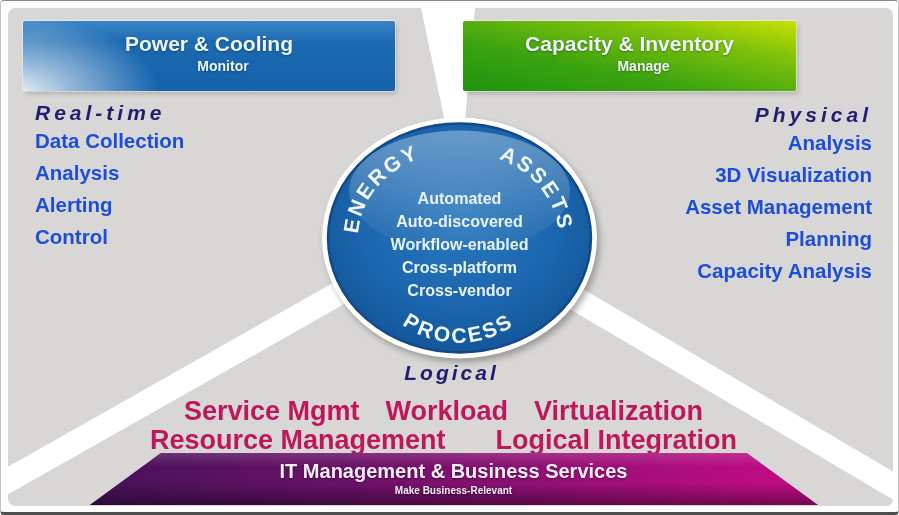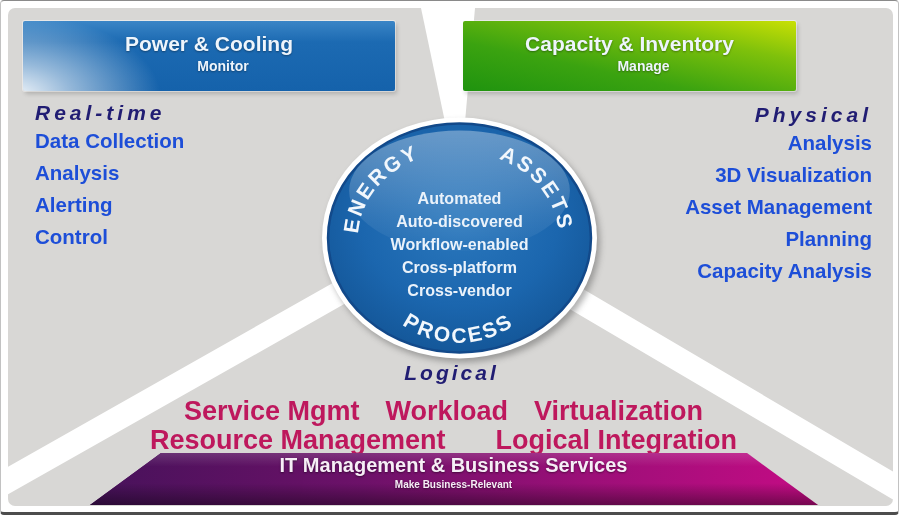--- a/index.html
+++ b/index.html
@@ -47,21 +47,21 @@
   #logical-row2{top:424px;gap:50px;}
   
   #footer-band{position:absolute;left:80px;top:452px;width:745px;height:52px;text-align:center;
     -webkit-clip-path:polygon(80px 0,666px 0,737px 52px,9px 52px);
     clip-path:polygon(80px 0,666px 0,737px 52px,9px 52px);
     background:
       linear-gradient(180deg,rgba(255,255,255,.14) 0%,rgba(255,255,255,0) 26%,rgba(0,0,0,0) 58%,rgba(0,0,0,.40) 100%),
       linear-gradient(97deg,#45125a 0%,#641165 30%,#90107500 0),
       linear-gradient(97deg,#45125a 0%,#6d1169 38%,#9c0f78 68%,#c70b85 100%);
     color:#f6eef6;}
-  #footer-band .t{font-size:20px;font-weight:bold;line-height:23px;padding-top:1px;text-shadow:0 1px 2px rgba(0,0,0,.45);}
+  #footer-band .t{font-size:20px;font-weight:bold;line-height:23px;padding-top:7px;text-shadow:0 1px 2px rgba(0,0,0,.45);}
   #footer-band .s{font-size:10px;font-weight:bold;line-height:15px;text-shadow:0 1px 2px rgba(0,0,0,.45);}
 </style>
 </head>
 <body>
 
 <div id="slide">
 
   <div class="gray-bg"></div>
   <div class="wedge"></div>
   <div class="stripe left"></div>

